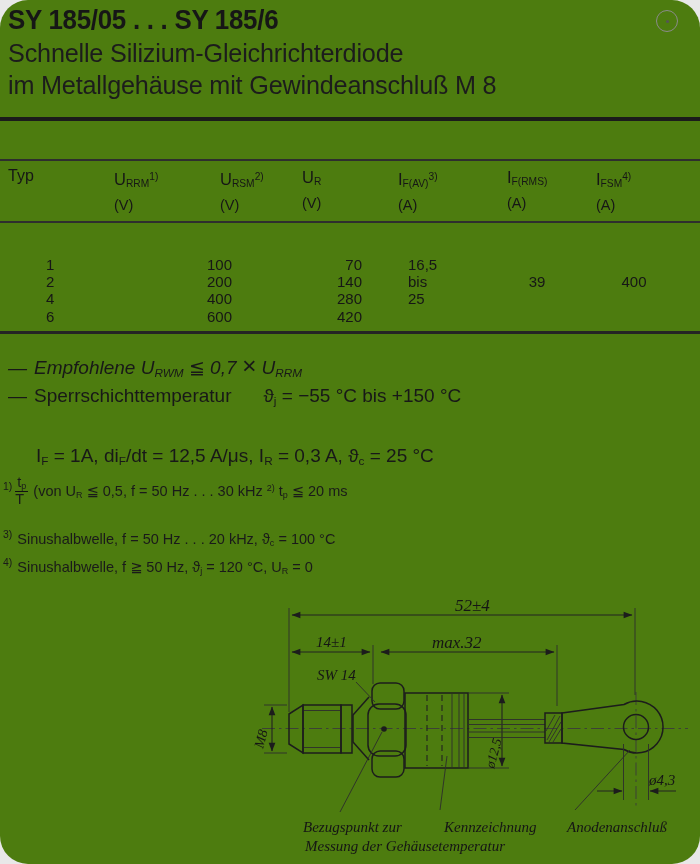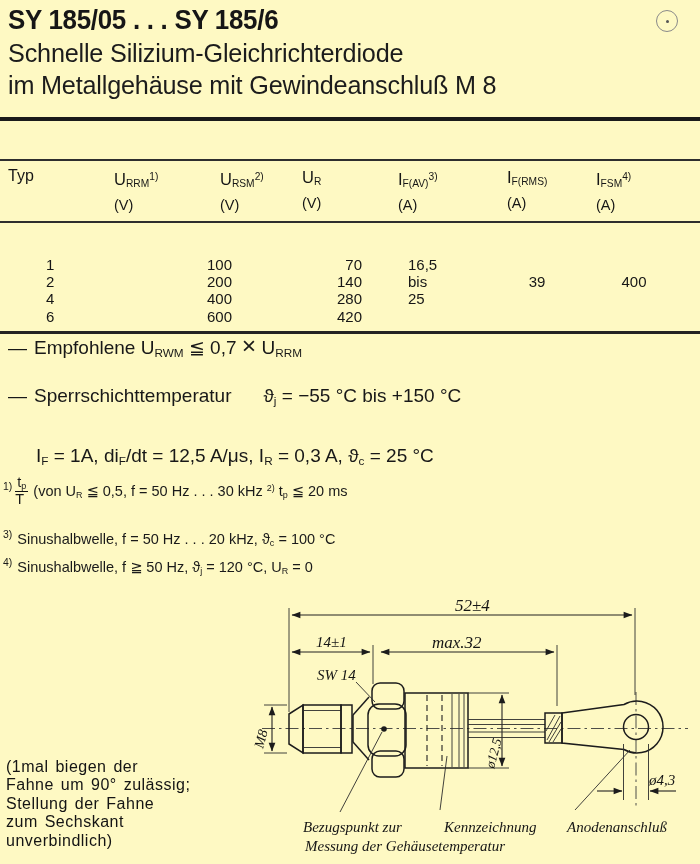--- a/index.html
+++ b/index.html
@@ -1,17 +1,17 @@
 <!DOCTYPE html>
 <html><head>
 <meta charset="utf-8">
 <style>
   html,body{margin:0;padding:0;background:#e8e8e8;}
-  .page{position:relative;width:700px;height:864px;background:#fef9c3;overflow:hidden;
-        font-family:"Liberation Sans","DejaVu Sans",sans-serif;color:#161616;}
+  .page{position:relative;width:700px;height:864px;background:#4d7c0f;overflow:hidden;
+        font-family:"Liberation Sans","DejaVu Sans",sans-serif;color:#161616;border-radius:28px;}
   .page *{box-sizing:border-box;}
 
   
   .title{position:absolute;left:8px;top:5px;font-size:27px;font-weight:bold;letter-spacing:-0.3px;
          transform:scaleX(0.96);transform-origin:0 0;white-space:nowrap;}
   .subtitle{position:absolute;left:8px;font-size:26px;font-weight:400;letter-spacing:-0.2px;
             color:#1c1c1c;white-space:nowrap;transform:scaleX(0.97);transform-origin:0 0;}
   .sub1{top:38px;} .sub2{top:70px;}
   .regmark{position:absolute;left:656px;top:10px;width:22px;height:22px;border:1.5px solid #8a8a8a;border-radius:50%;}
   .regdot{position:absolute;left:8.5px;top:8.5px;width:3.5px;height:3.5px;background:#555;border-radius:50%;}
@@ -129,21 +129,21 @@
     <span class="cv1">400</span>
     <span class="cv2">280</span>
     <span class="cia">25</span>
   </div>
   <div class="row" style="top:308px;">
     <span class="ct ind">6</span>
     <span class="cv1">600</span>
     <span class="cv2">420</span>
   </div>
 
-  <div class="note" style="top:334px;">
+  <div class="note" style="top:354px;font-style:italic;">
     <span class="dash">—</span><span>Empfohlene U</span><span class="sb">RWM</span><span> ≦ 0,7 </span><span class="times">×</span><span> U</span><span class="sb">RRM</span>
   </div>
   <div class="note" style="top:385px;">
     <span class="dash">—</span><span>Sperrschichttemperatur</span><span class="spacer"></span><span>ϑ</span><span class="sb">j</span><span> = −55 °C bis +150 °C</span>
   </div>
   <div class="note indent" style="top:445px;">
     <span>I</span><span class="sb">F</span><span> = 1A, di</span><span class="sb">F</span><span>/dt = 12,5 A/μs, I</span><span class="sb">R</span><span> = 0,3 A, ϑ</span><span class="sb">c</span><span> = 25 °C</span>
   </div>
 
   <div class="fn" style="top:475px;">
@@ -238,21 +238,14 @@
     <line class="dim" x1="597" y1="791" x2="622" y2="791" marker-end="url(#arw)"></line>
     <line class="dim" x1="676" y1="791" x2="650" y2="791" marker-end="url(#arw)"></line>
     <text class="dlab" x="649" y="785" font-size="15">ø4,3</text>
 
     <text class="dlab" x="303" y="832" font-size="15">Bezugspunkt zur</text>
     <text class="dlab" x="305" y="851" font-size="15">Messung der Gehäusetemperatur</text>
     <text class="dlab" x="444" y="832" font-size="15">Kennzeichnung</text>
     <text class="dlab" x="567" y="832" font-size="15">Anodenanschluß</text>
   </svg>
 
-  <div class="sidenote">
-    <div>(1mal biegen der</div>
-    <div>Fahne um 90° zulässig;</div>
-    <div>Stellung der Fahne</div>
-    <div>zum Sechskant</div>
-    <div>unverbindlich)</div>
-  </div>
 
 </div>
 
 </body></html>

